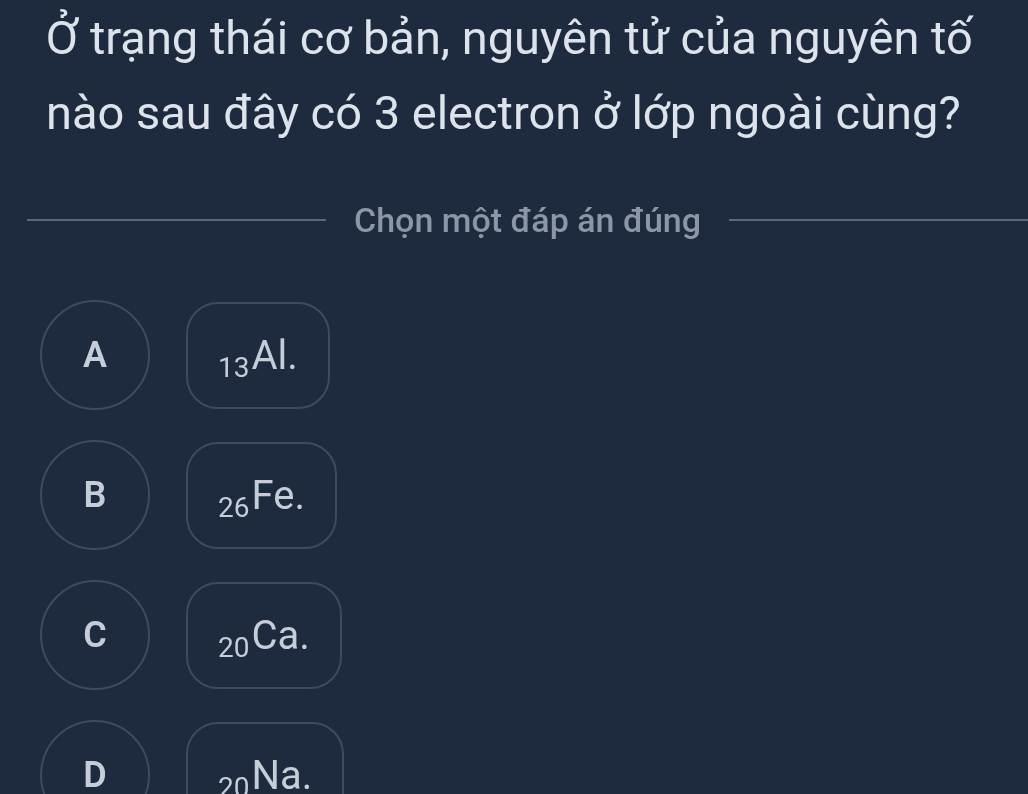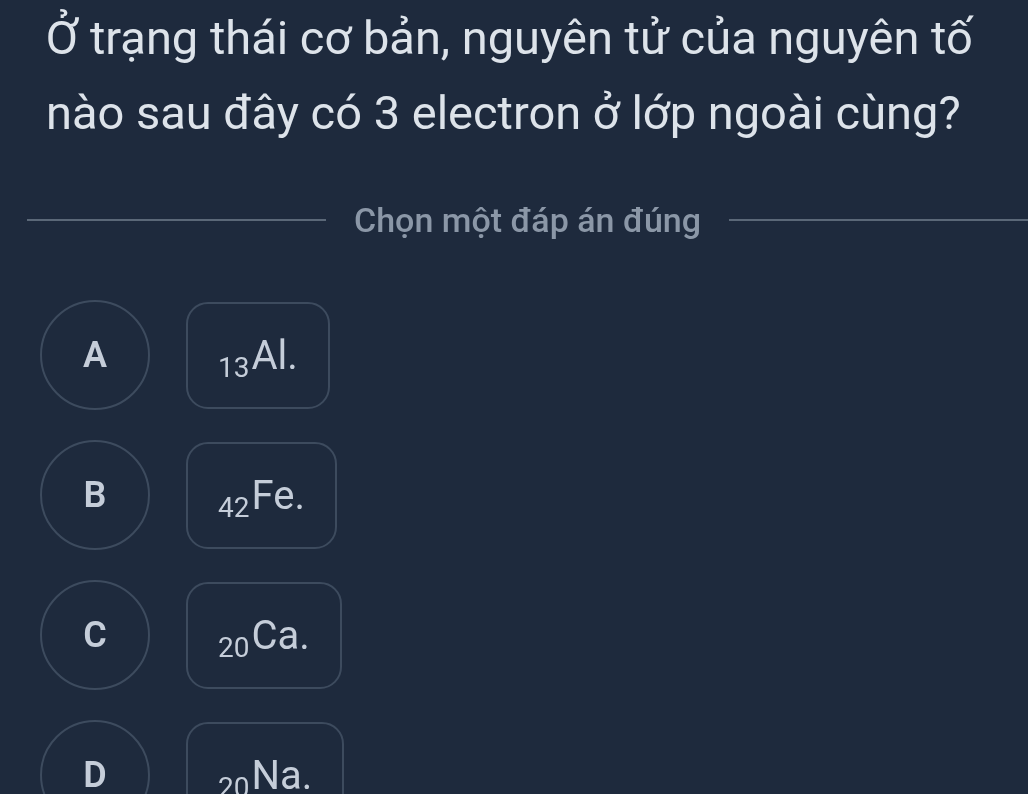--- a/index.html
+++ b/index.html
@@ -57,21 +57,21 @@
       display: flex;
       align-items: center;
       justify-content: center;
       font-size: 36px;
       font-weight: 600;
       color: #c5cdd9;
       cursor: pointer;
     }
     .option-content {
       border: 2px solid #3d4b5e;
-      border-radius: 22px;
+      border-radius: 32px;
       padding: 28px 30px;
       font-size: 40px;
       color: #c5cdd9;
       cursor: pointer;
       display: flex;
       align-items: baseline;
     }
     .subscript {
       font-size: 28px;
       position: relative;
@@ -94,21 +94,21 @@
   <div class="option-row">
     <div class="option-letter">A</div>
     <div class="option-content">
       <span class="subscript">13</span>
       <span>Al.</span>
     </div>
   </div>
   <div class="option-row">
     <div class="option-letter">B</div>
     <div class="option-content">
-      <span class="subscript">42</span>
+      <span class="subscript">26</span>
       <span>Fe.</span>
     </div>
   </div>
   <div class="option-row">
     <div class="option-letter">C</div>
     <div class="option-content">
       <span class="subscript">20</span>
       <span>Ca.</span>
     </div>
   </div>

